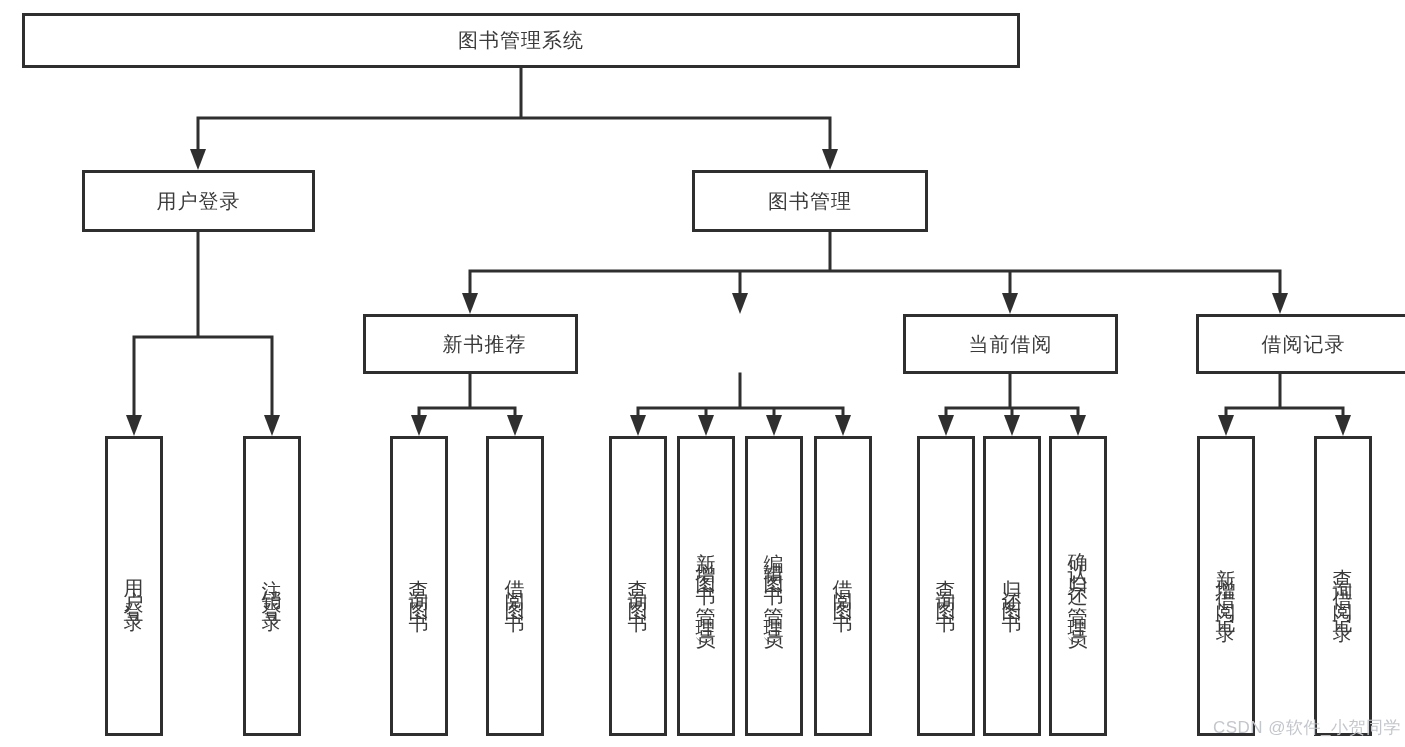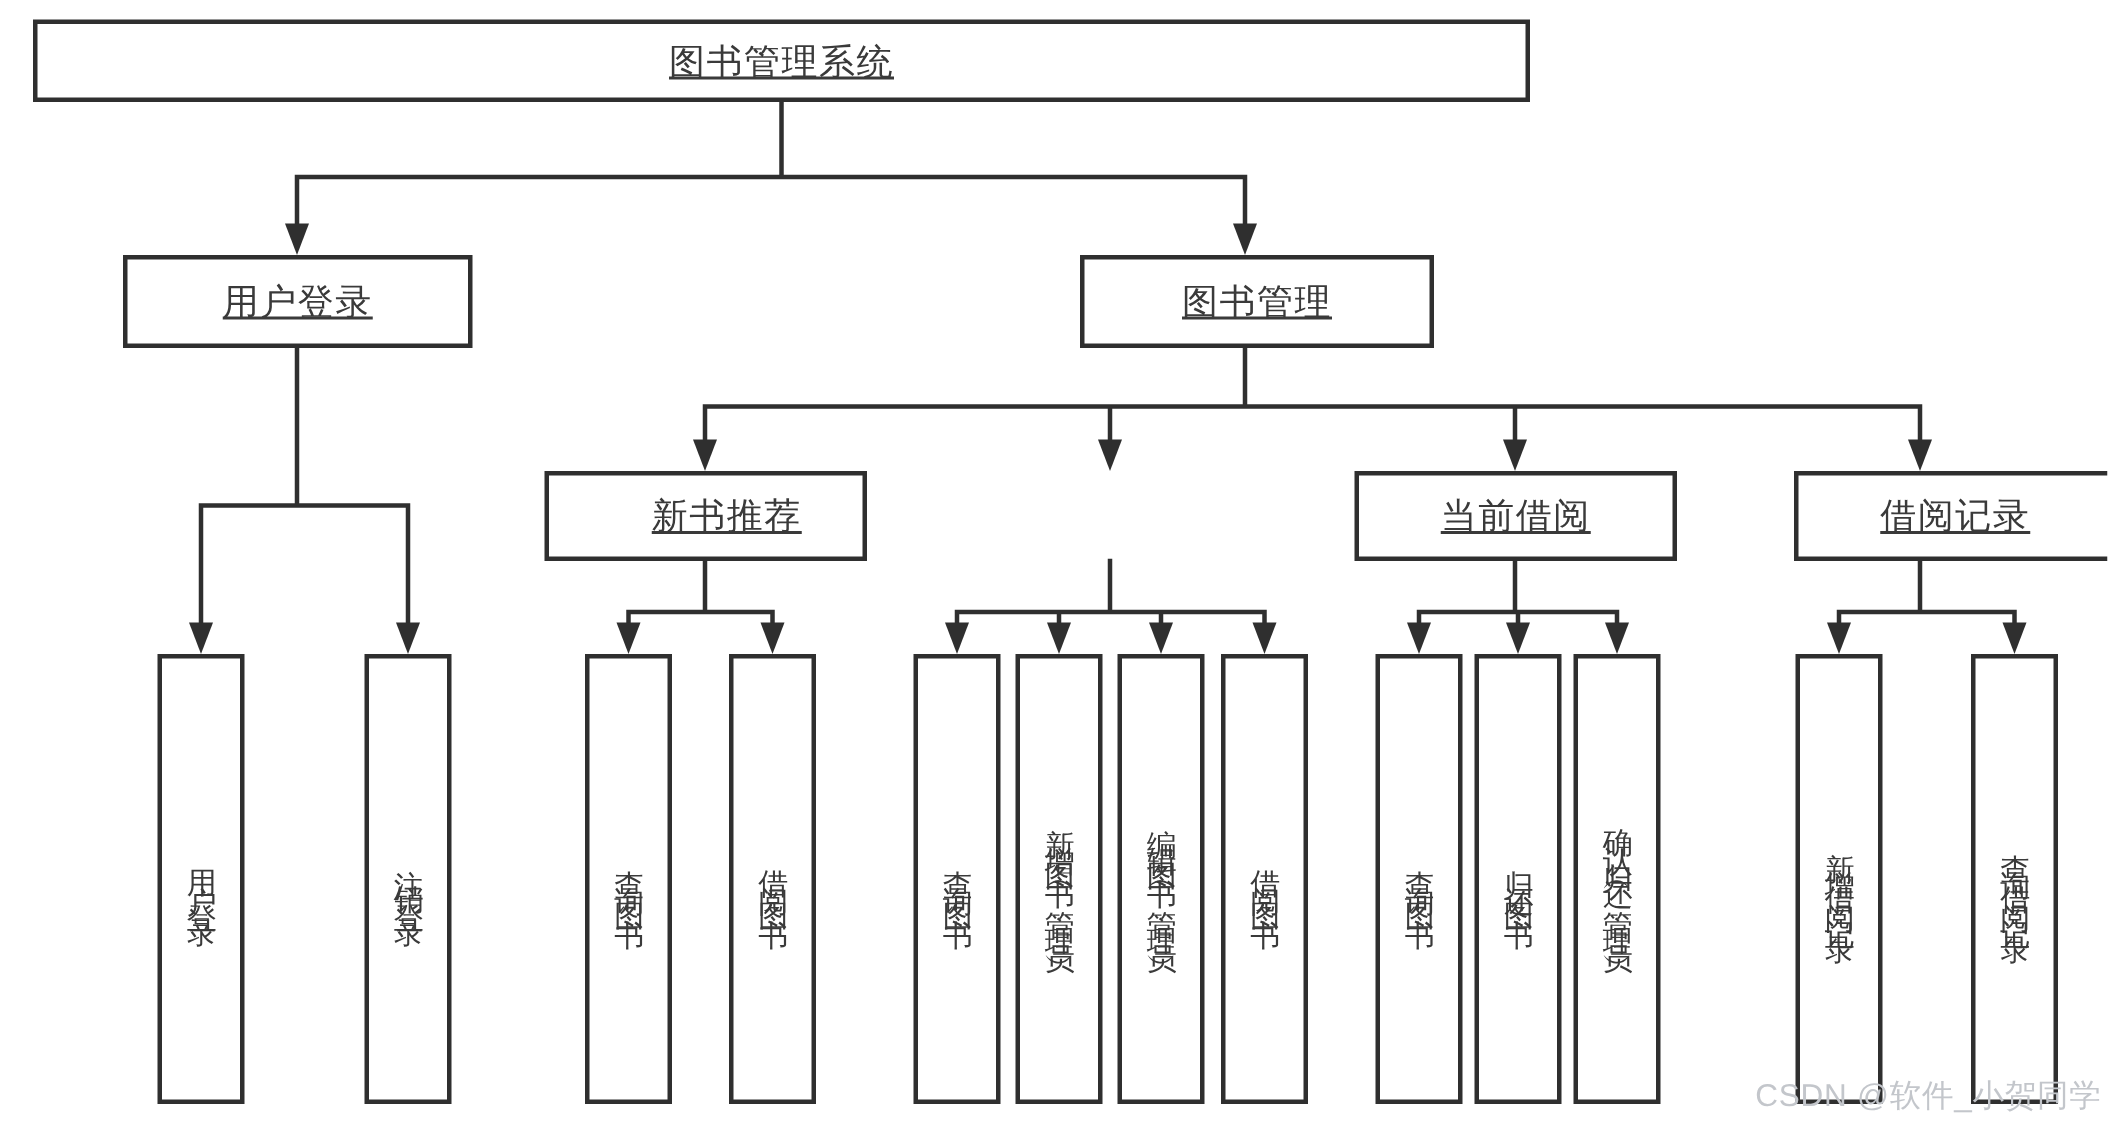--- a/index.html
+++ b/index.html
@@ -6,43 +6,43 @@
   .stage{
     position:relative;width:1405px;height:747px;background:#ffffff;overflow:hidden;
     font-family:"Liberation Sans", sans-serif;
   }
   .connectors{position:absolute;left:0;top:0;width:1405px;height:747px;pointer-events:none;}
   .box{
     position:absolute;background:#ffffff;border:3px solid #2f2f2f;box-sizing:border-box;
     display:flex;align-items:center;justify-content:center;
     color:#3a3a3a;
   }
-  .h-label{font-size:24px;letter-spacing:1px;white-space:nowrap;text-decoration:underline;}
+  .h-label{font-size:20px;letter-spacing:1px;white-space:nowrap;}
   .root{left:22px;top:13px;width:998px;height:55px;}
   .lv2-login{left:82px;top:170px;width:233px;height:62px;}
-  .lv2-manage{left:720px;top:170px;width:236px;height:62px;}
+  .lv2-manage{left:692px;top:170px;width:236px;height:62px;}
   .lv3{top:314px;width:215px;height:60px;}
   .lv3-recommend{left:363px;padding-left:28px;}
   .lv3-borrow{left:633px;}
   .lv3-current{left:903px;}
   .lv3-records{left:1173px;margin-left:23px;}
   .leaf{
     top:436px;width:58px;height:300px;
     writing-mode:vertical-rl;text-orientation:mixed;
     font-size:20px;line-height:1;letter-spacing:11px;
   }
   .leaf-1{left:105px;}  .leaf-2{left:243px;}
   .leaf-3{left:390px;}  .leaf-4{left:486px;}
   .leaf-5{left:609px;}  .leaf-6{left:677px;}
   .leaf-7{left:745px;}  .leaf-8{left:814px;}
   .leaf-9{left:917px;}  .leaf-10{left:983px;} .leaf-11{left:1049px;}
   .leaf-12{left:1197px;} .leaf-13{left:1314px;}
   .watermark{
     position:absolute;right:4px;top:716px;z-index:10;
-    font-size:21px;color:#c3c6cb;letter-spacing:0.5px;white-space:nowrap;
+    font-size:17px;color:#c3c6cb;letter-spacing:0.5px;white-space:nowrap;
   }
 </style>
 </head>
 <body>
 
 <div class="stage">
 
   <svg class="connectors" viewBox="0 0 1405 747" xmlns="http://www.w3.org/2000/svg">
 
     <path fill="none" stroke="#2f2f2f" stroke-width="3" stroke-linecap="square" d="

